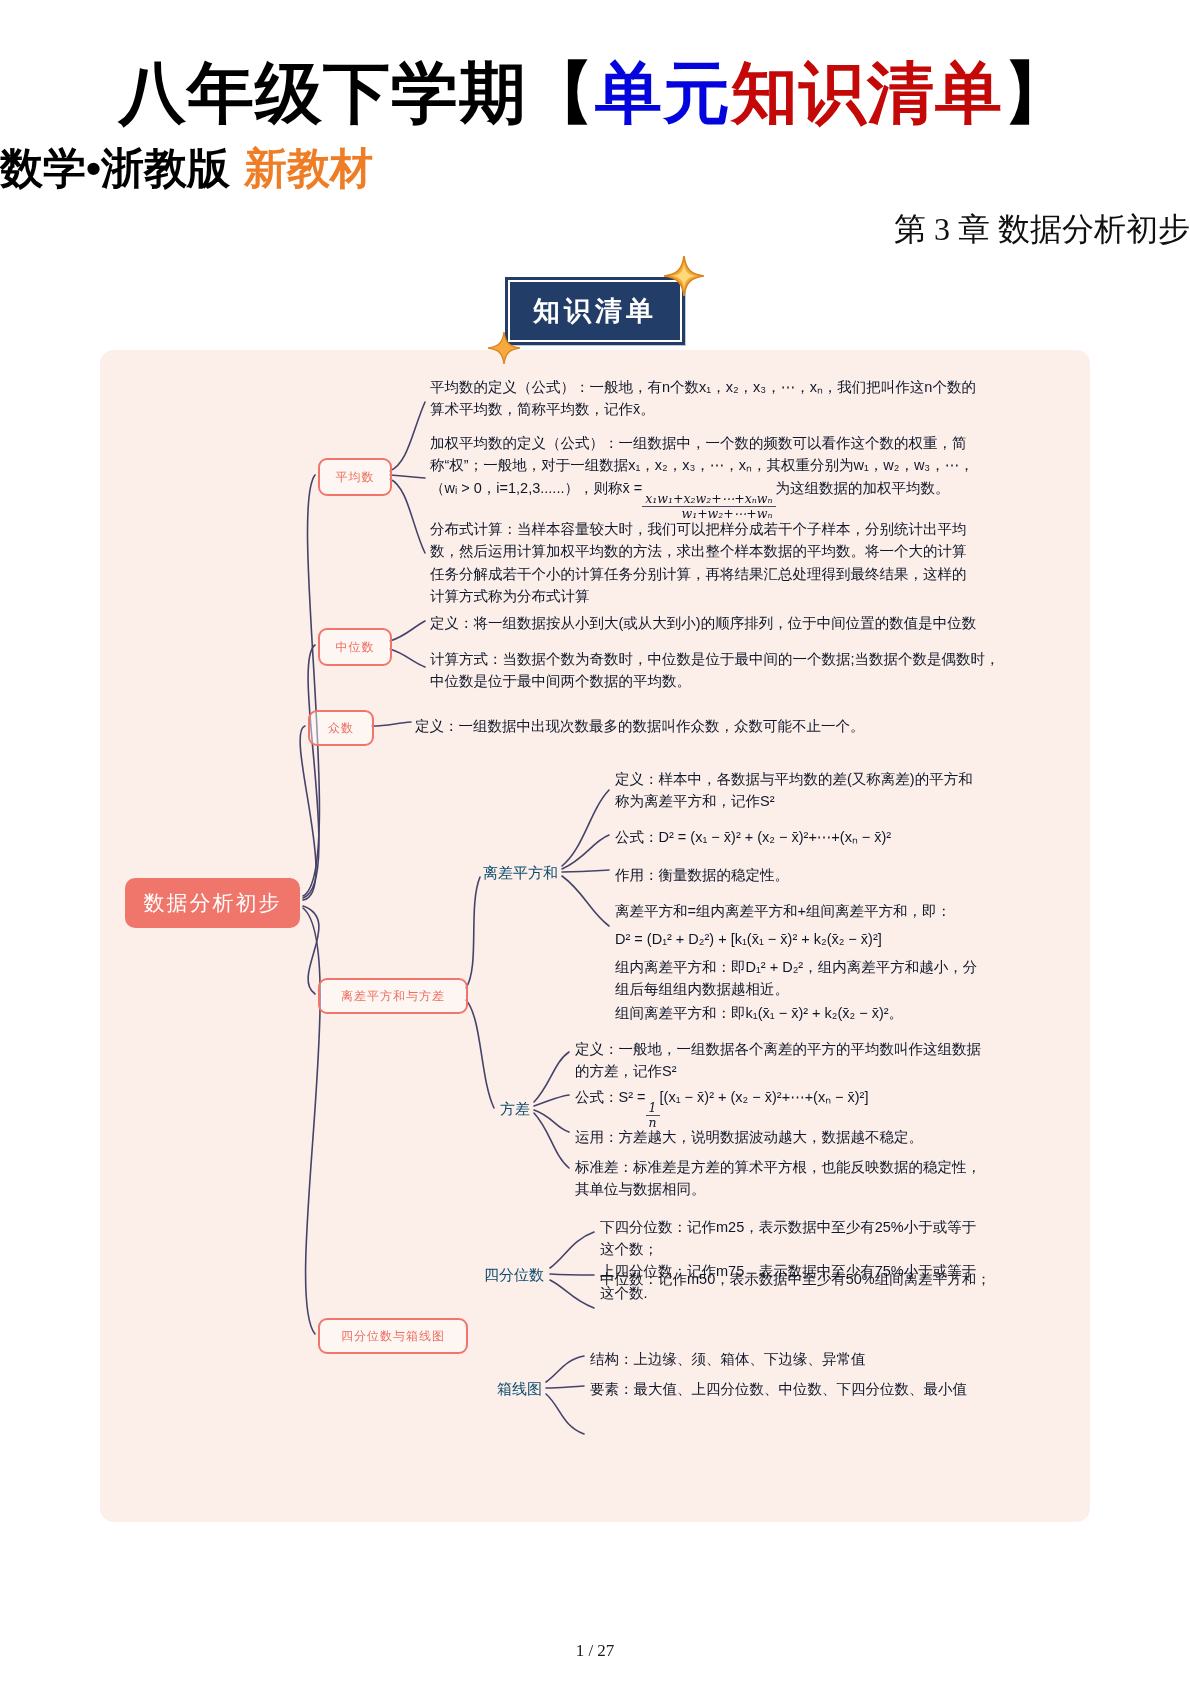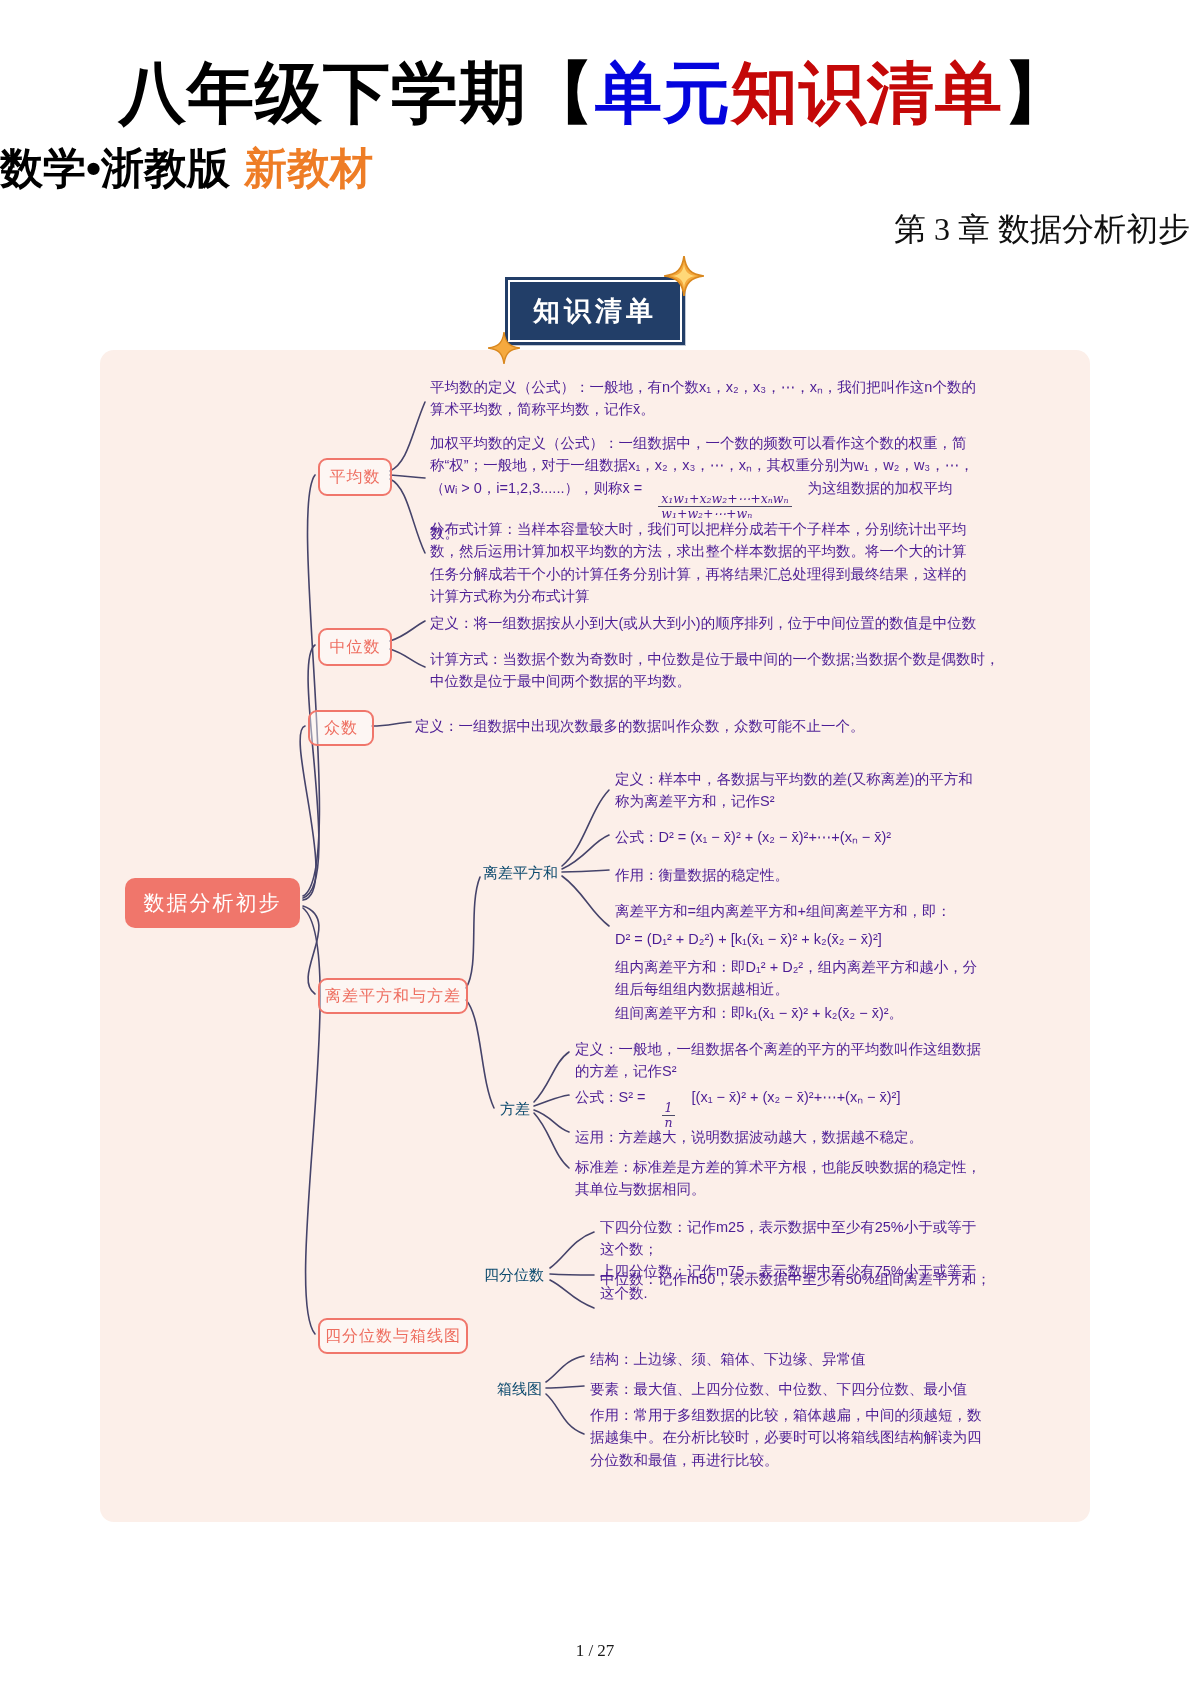--- a/index.html
+++ b/index.html
@@ -25,25 +25,25 @@
   .star-bl{left:-14px;bottom:-16px;width:32px;height:32px}
   
   .mindmap{position:absolute;left:100px;top:350px;width:990px;height:1172px;
            background:#fcefe9;border-radius:14px}
   svg.links{position:absolute;left:0;top:0;width:990px;height:1172px;pointer-events:none}
   .node-root{position:absolute;left:25px;top:528px;width:175px;height:50px;background:#f0766b;
              border-radius:10px;color:#fff;font-size:21px;display:flex;align-items:center;
              justify-content:center;letter-spacing:2px;z-index:2}
   .node-branch{position:absolute;border:2px solid #f0766b;border-radius:9px;color:#ee6e60;
                background:rgba(255,255,255,.45);display:flex;align-items:center;
-               justify-content:center;font-size:16px;letter-spacing:1px;z-index:2}
+               justify-content:center;font-size:12px;letter-spacing:1px;z-index:2}
   .node-sub{position:absolute;color:#0c4a6e;font-size:15px;z-index:2;white-space:nowrap}
-  .leaf{position:absolute;color:#4c1d95;font-size:14.5px;line-height:1.55;z-index:2}
-  .frac{display:inline-flex;flex-direction:column;align-items:flex-start;vertical-align:-10px;
-        margin:0 16px;line-height:1.15;font-size:12.5px;font-style:italic;
+  .leaf{position:absolute;color:#0f172a;font-size:14.5px;line-height:1.55;z-index:2}
+  .frac{display:inline-flex;flex-direction:column;align-items:flex-end;vertical-align:-10px;
+        margin:0 0;line-height:1.15;font-size:12.5px;font-style:italic;
         font-family:"DejaVu Serif",serif}
   .frac .fnum{border-bottom:1px solid #4b4a68;padding:0 3px}
   .frac .fden{padding:0 3px}
   
   .footer{position:absolute;left:0;right:0;bottom:22px;text-align:center;font-size:17px;
           color:#1a1a1a;font-family:"Liberation Serif",serif}
 </style>
 </head>
 <body>
 
@@ -148,19 +148,18 @@
     <div class="leaf" style="left:475px;top:806px;width:412px">标准差：标准差是方差的算术平方根，也能反映数据的稳定性，其单位与数据相同。</div>
 
     <div class="node-sub" style="left:384px;top:916px">四分位数</div>
     <div class="leaf" style="left:500px;top:866px;width:388px">下四分位数：记作m25，表示数据中至少有25%小于或等于这个数；</div>
     <div class="leaf" style="left:500px;top:918px;width:400px">中位数：记作m50，表示数据中至少有50%组间离差平方和；</div>
     <div class="leaf" style="left:500px;top:910px;width:388px">上四分位数：记作m75，表示数据中至少有75%小于或等于这个数.</div>
 
     <div class="node-sub" style="left:397px;top:1030px">箱线图</div>
     <div class="leaf" style="left:490px;top:998px;width:400px">结构：上边缘、须、箱体、下边缘、异常值</div>
     <div class="leaf" style="left:490px;top:1028px;width:410px">要素：最大值、上四分位数、中位数、下四分位数、最小值</div>
-    <div class="leaf" style="left:490px;top:1054px;width:400px">作用：常用于多组数据的比较，箱体越扁，中间的须越短，数据越集中。在分析比较时，必要时可以将箱线图结构解读为四分位数和最值，再进行比较。</div>
 
   </div>
 
   <div class="footer">1 / 27</div>
 
 </div>
 
 </body></html>

